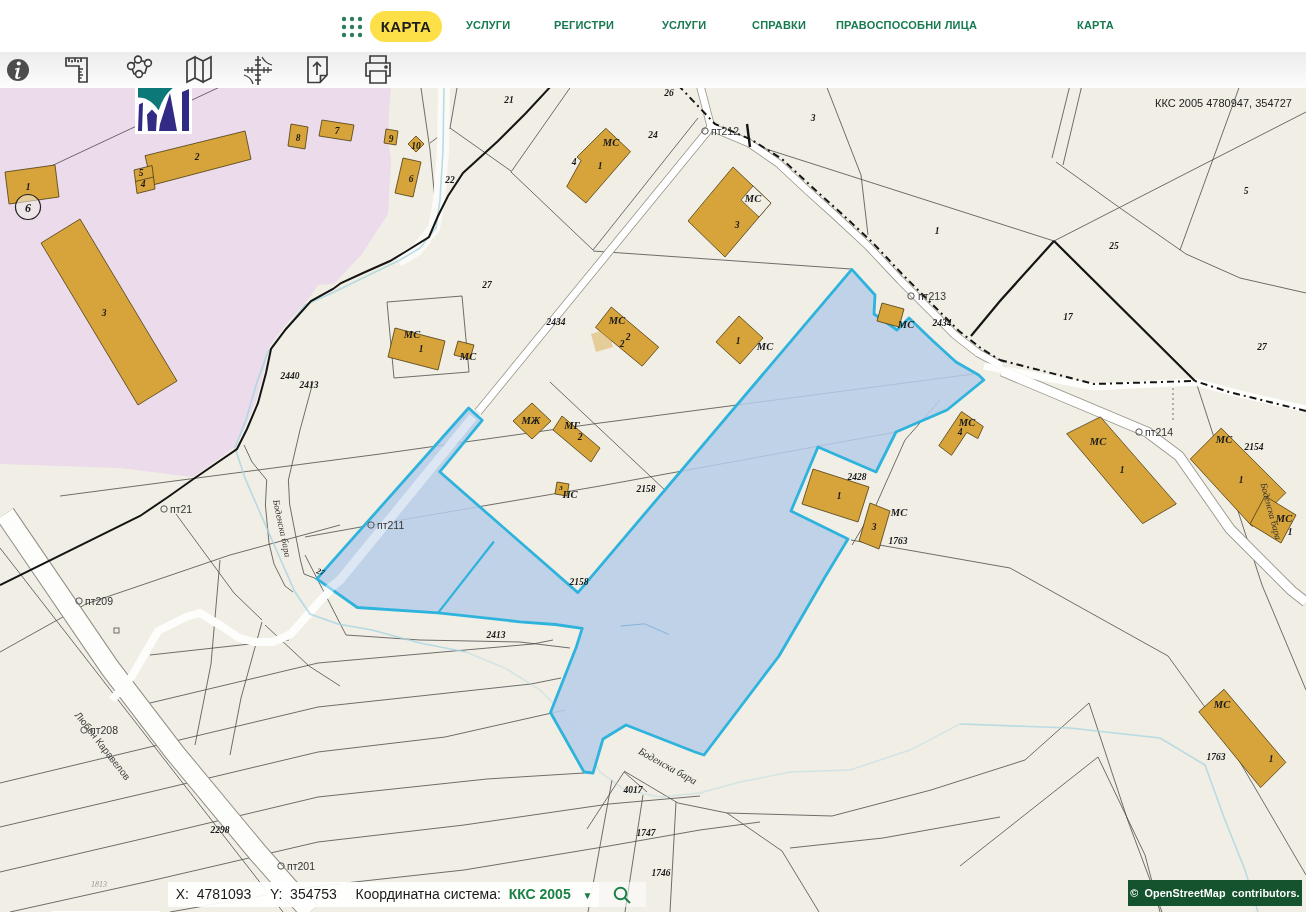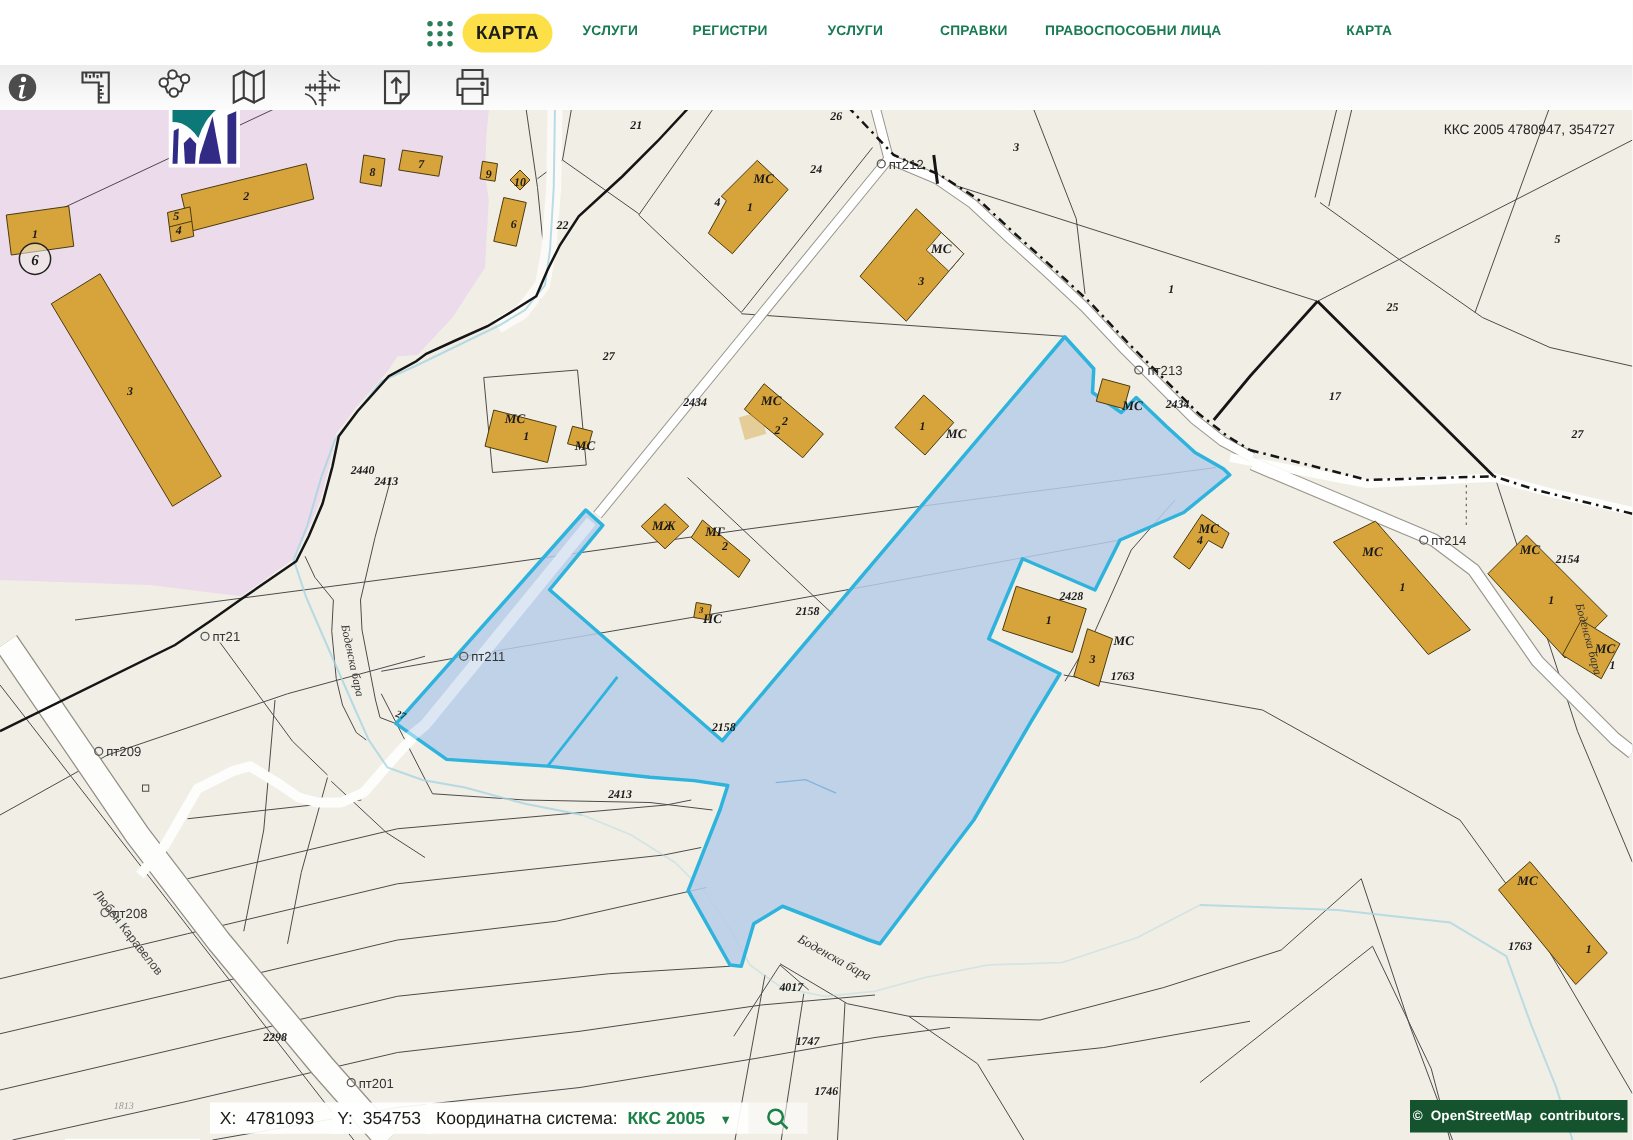--- a/index.html
+++ b/index.html
@@ -294,21 +294,21 @@
     <path d="M4,24.5 L8,22.5 L7,51 L3,51 Z" fill="#312b85"></path>
     <path d="M12,34.5 L17,29.5 L22,35 L21,51 L13,51 Z" fill="#312b85"></path>
     <path d="M25,44 L35,13 L42,51 L24,51 Z" fill="#312b85"></path>
     <path d="M47,12 L54,9 L54,51 L47,51 Z" fill="#312b85"></path>
   </g>
 </svg>
 
 <div class="bbox" style="left:52px;top:882px;width:108px;margin-top:29px;">&nbsp;&nbsp;Мащаб 1:&nbsp;&nbsp;1235</div>
 <div class="bbox" style="left:168px;top:882px;width:112px;">&nbsp;&nbsp;X:&nbsp;&nbsp;4781093</div>
 <div class="bbox" style="left:266px;top:882px;width:80px;">&nbsp;Y:&nbsp;&nbsp;354753</div>
-<div class="bbox" style="left:341px;top:882px;width:258px;">&nbsp;&nbsp;Координатна система:&nbsp; <span style="color:#1b8147;font-weight:bold">ККС 2005</span>&nbsp;&nbsp;&nbsp;<span style="color:#1b8147;font-size:10px">▼</span></div>
+<div class="bbox" style="left:341px;top:882px;width:258px;text-align:center;">&nbsp;&nbsp;Координатна система:&nbsp; <span style="color:#1b8147;font-weight:bold">ККС 2005</span>&nbsp;&nbsp;&nbsp;<span style="color:#1b8147;font-size:10px">▼</span></div>
 <div class="bbox" style="left:599px;top:882px;width:47px;background:rgba(255,255,255,0.55);">
   <svg style="position:absolute;left:13px;top:3px" width="20" height="20" viewBox="0 0 20 20">
     <circle cx="8.5" cy="8.5" r="5.8" stroke="#1b8147" stroke-width="2" fill="none"></circle>
     <path d="M12.7,12.7 L18,18" stroke="#1b8147" stroke-width="2"></path>
   </svg>
 </div>
 <div id="attr">©&nbsp;&nbsp;OpenStreetMap&nbsp;&nbsp;contributors.</div>
 
 </div>
 

